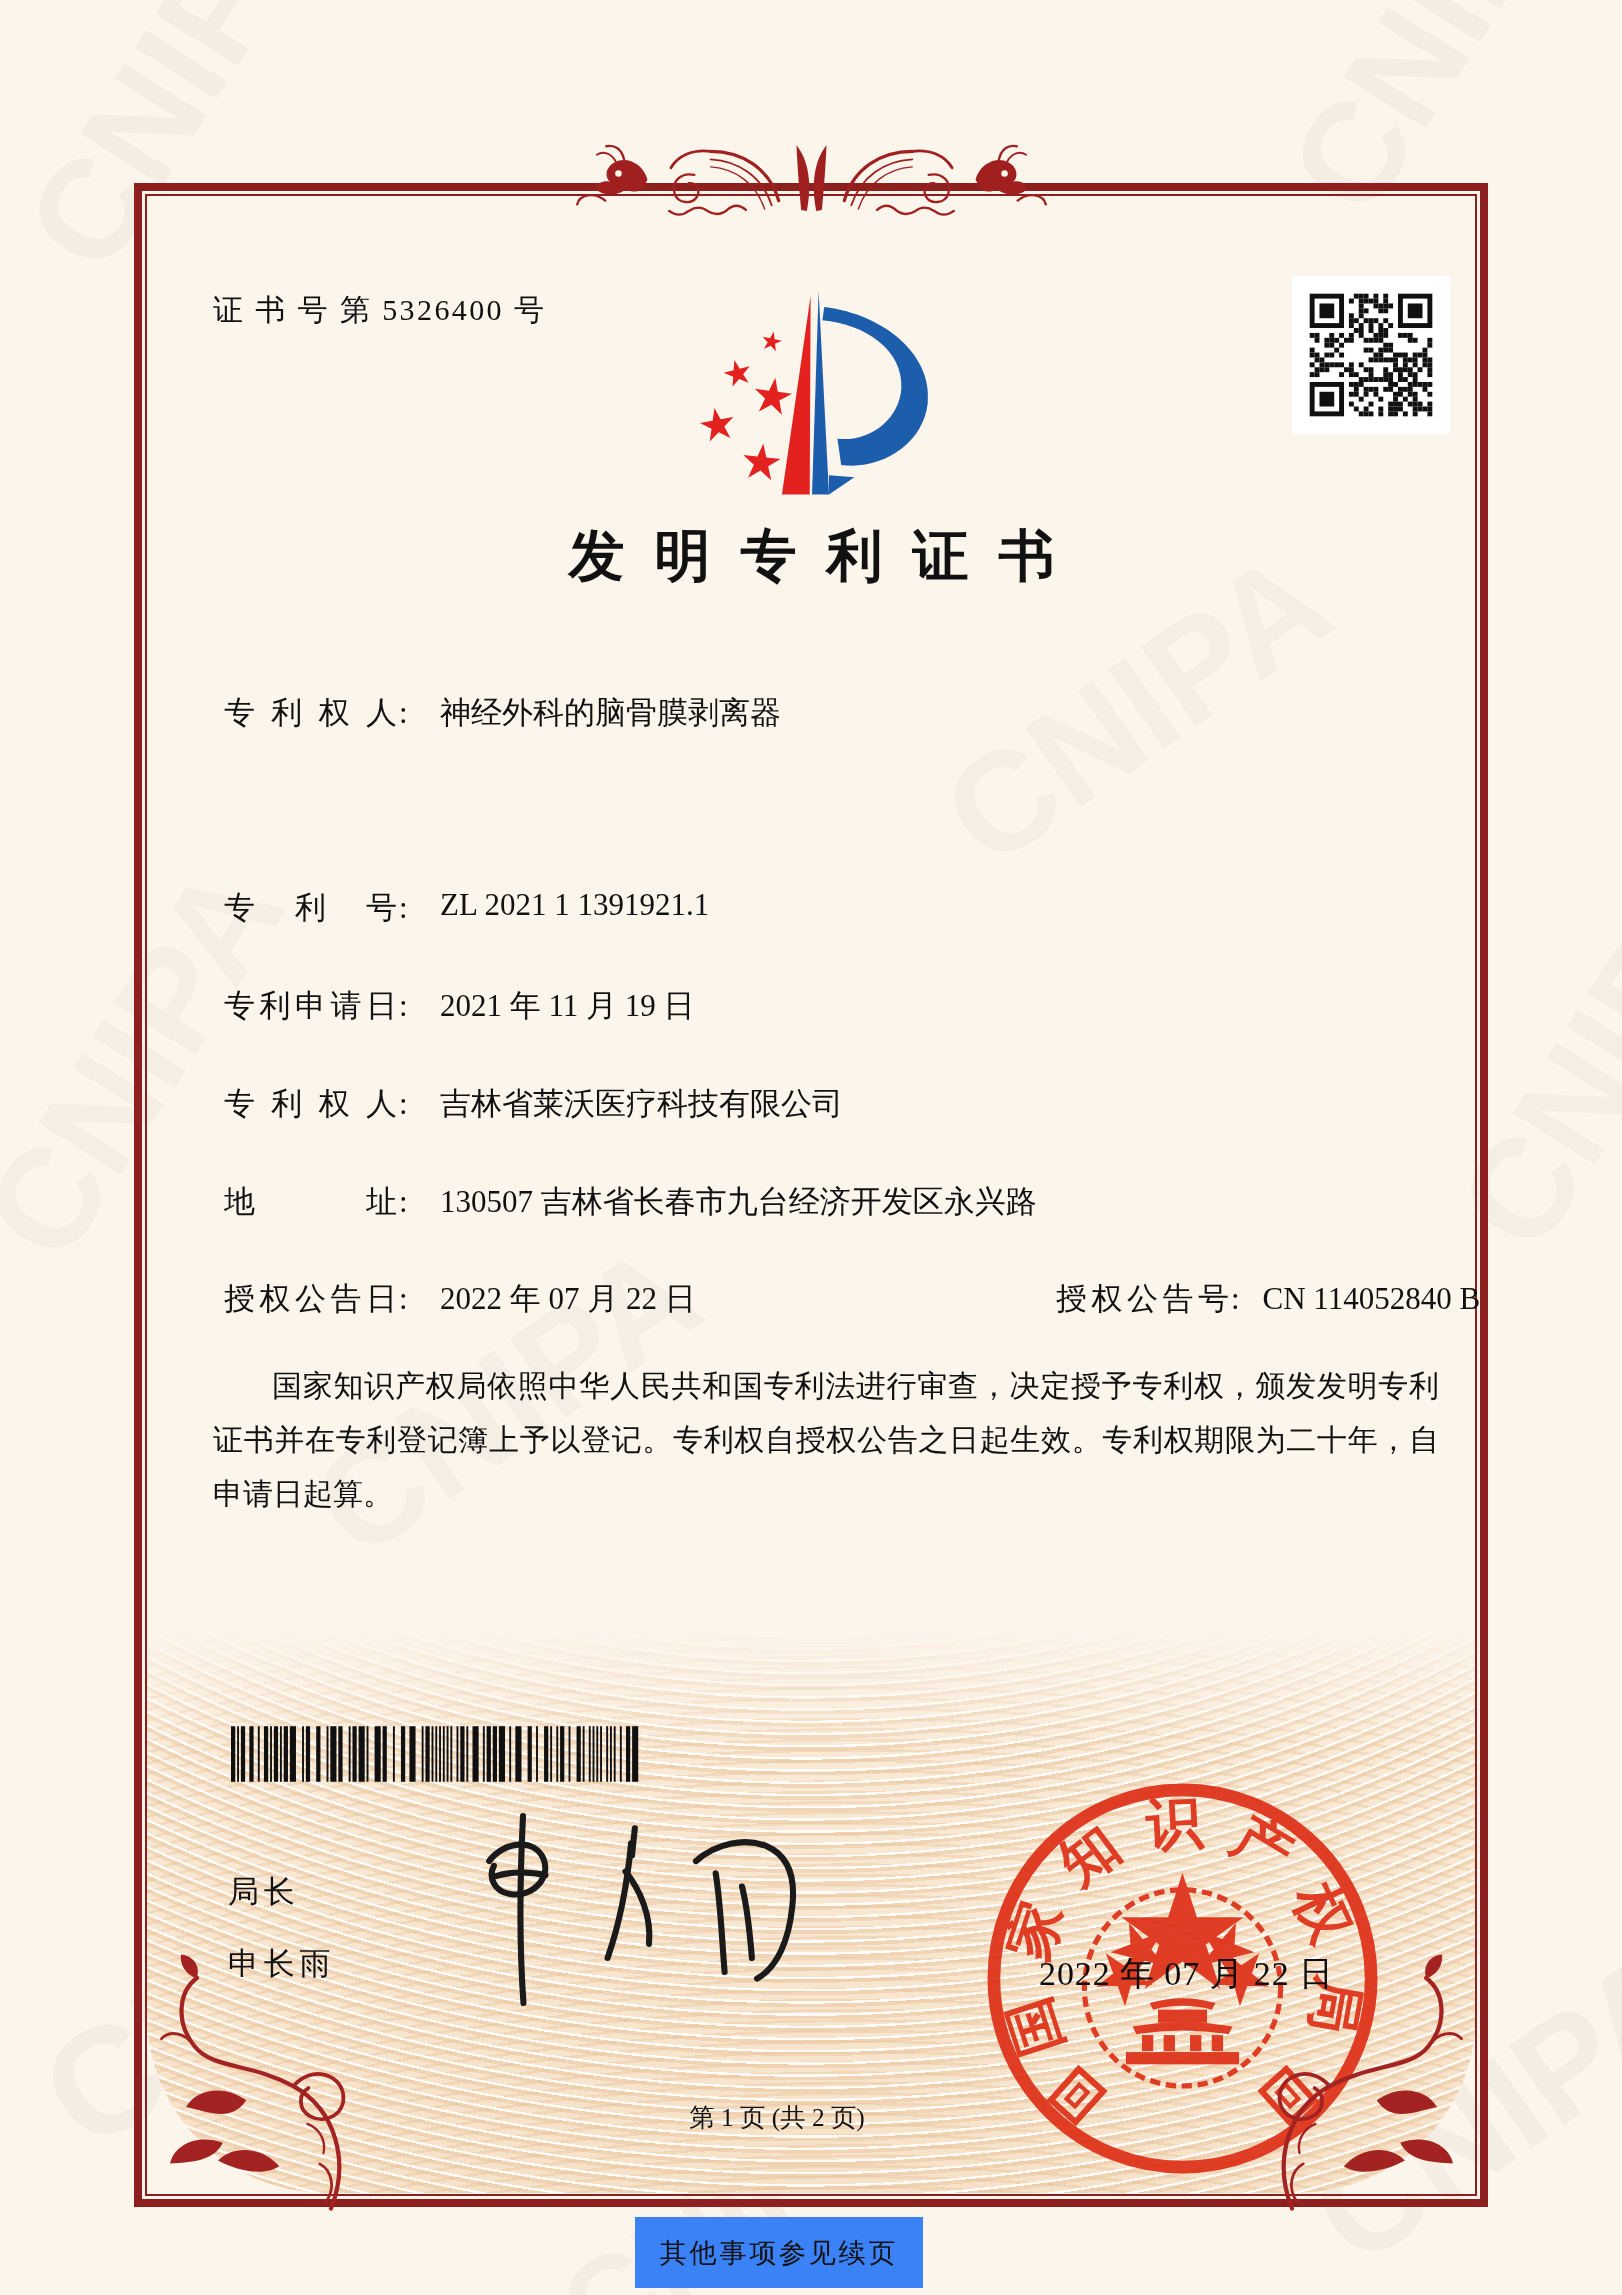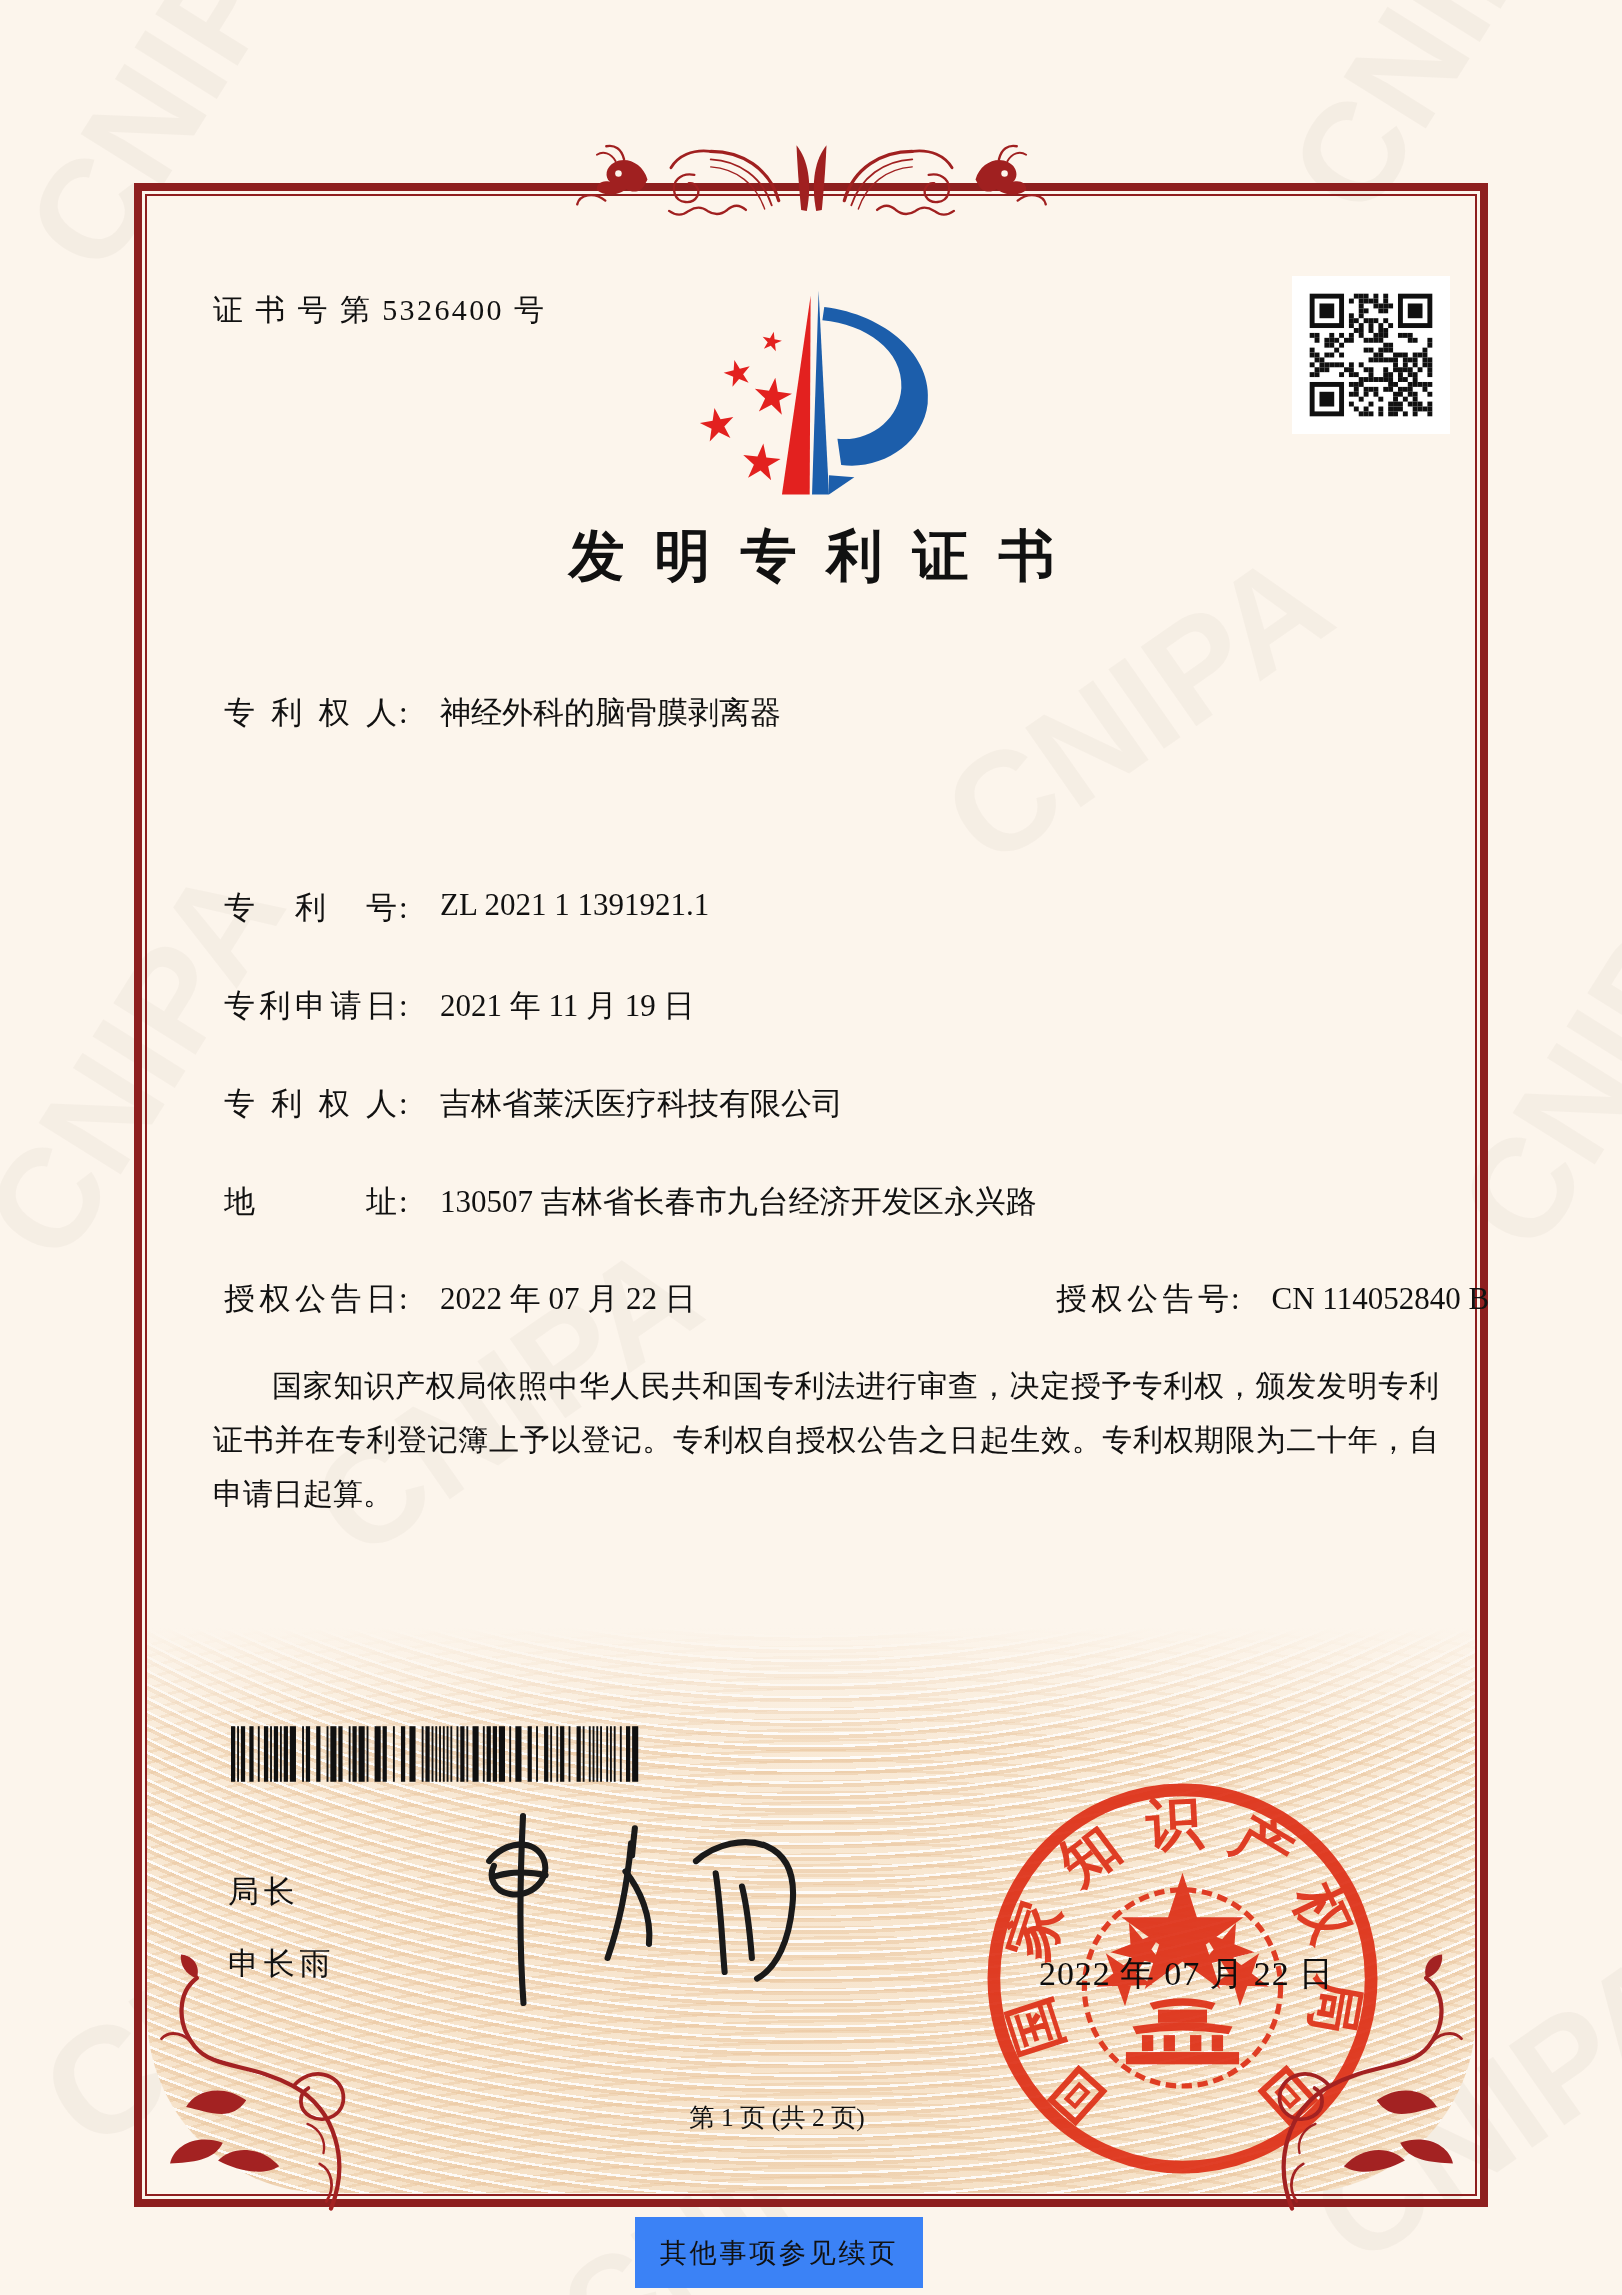--- a/index.html
+++ b/index.html
@@ -371,21 +371,21 @@
     <span class="flabel">专利权人</span><span class="fcolon">:</span>
     <span class="fvalue">吉林省莱沃医疗科技有限公司</span>
   </div>
   <div class="frow" style="top:1181px">
     <span class="flabel">地址</span><span class="fcolon">:</span>
     <span class="fvalue">130507 吉林省长春市九台经济开发区永兴路</span>
   </div>
   <div class="frow" style="top:1278px">
     <span class="flabel">授权公告日</span><span class="fcolon">:</span>
     <span class="fvalue">2022 年 07 月 22 日</span>
-    <span class="fvalue2"><span class="glabel2">授权公告号</span><span class="fcolon">:</span><span style="margin-left:32px">CN 114052840 B</span></span>
+    <span class="fvalue2"><span class="glabel2">授权公告号</span><span class="fcolon">:</span><span style="margin-left:23px">CN 114052840 B</span></span>
   </div>
 
   <div class="body-text">
     <p>国家知识产权局依照中华人民共和国专利法进行审查，决定授予专利权，颁发发明专利证书并在专利登记簿上予以登记。专利权自授权公告之日起生效。专利权期限为二十年，自申请日起算。</p>
   </div>
 
   <svg id="barcode" style="left:231px;top:1726px;" width="419" height="56" viewBox="0 0 890 118">
       <rect x="0" y="0" width="9" height="118" fill="#101010"></rect>
       <rect x="13" y="0" width="4" height="118" fill="#101010"></rect>
       <rect x="21" y="0" width="9" height="118" fill="#101010"></rect>

